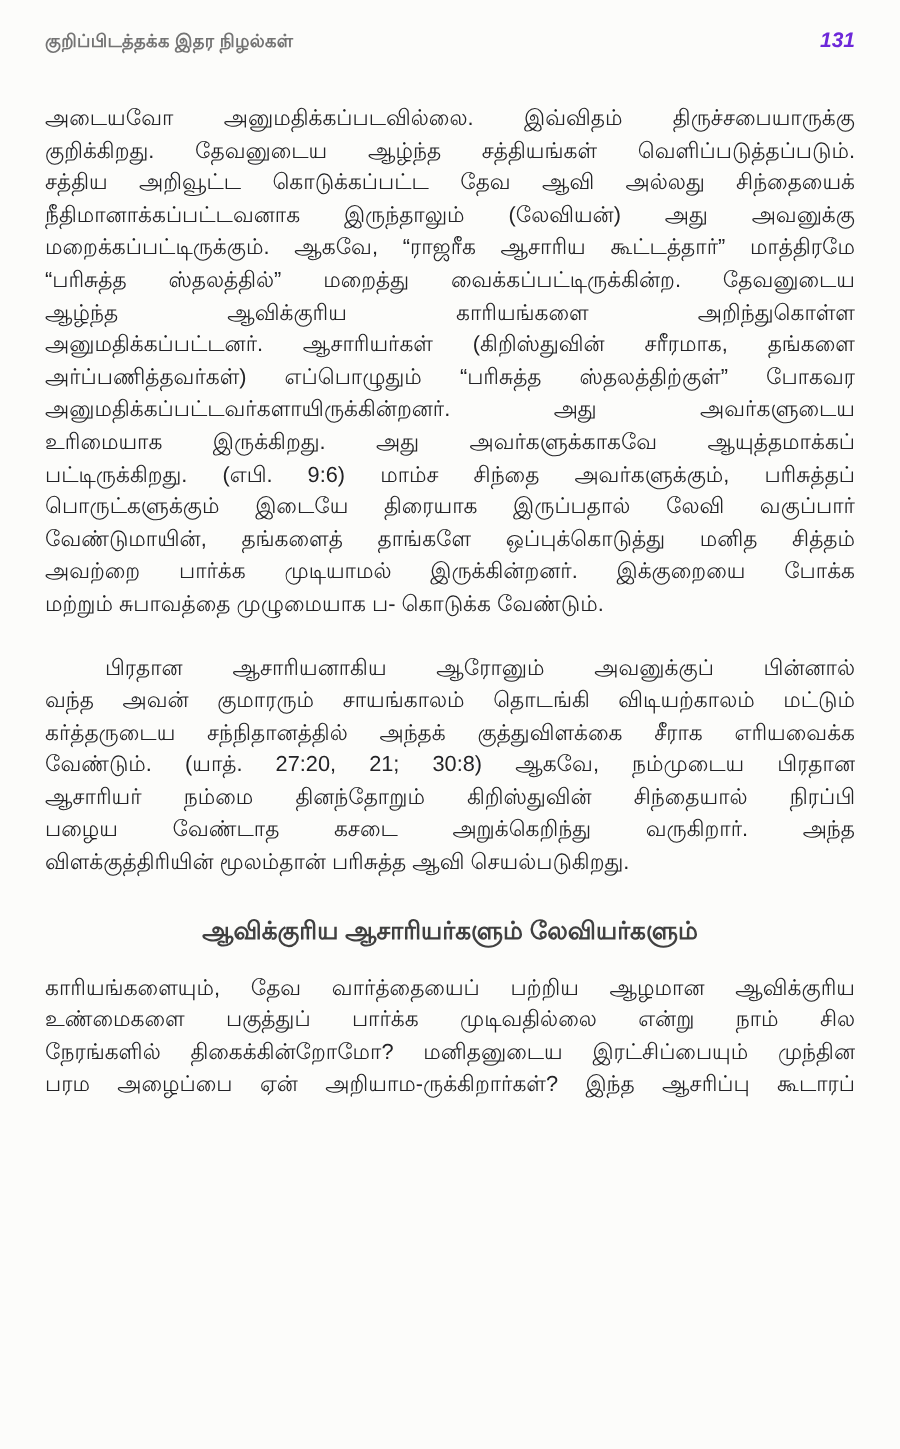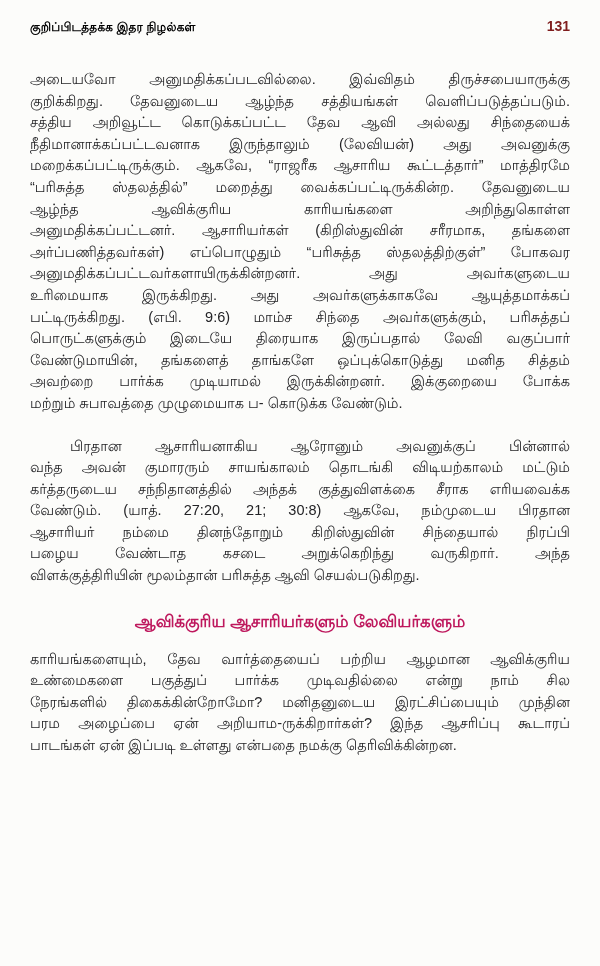--- a/index.html
+++ b/index.html
@@ -23,27 +23,28 @@
   }
   .page-header {
     display: flex;
     justify-content: space-between;
     align-items: baseline;
     margin-bottom: 34px;
   }
   .running-title {
     font-size: 12px;
     font-weight: bold;
-    color: #000000;
+    color: #737373;
     letter-spacing: 0.2px;
   }
   .page-number {
     font-size: 14px;
     font-weight: bold;
-    color: #7f1d1d;
+    color: #6d28d9;
+    font-style: italic;
   }
   .body-text {
     font-size: 14.5px;
     color: #232326;
   }
   .paragraph {
     margin: 0 0 10px 0;
   }
   .paragraph:last-child {
     margin-bottom: 0;
@@ -60,21 +61,21 @@
     -moz-text-align-last: left;
   }
   .text-line.first-indent {
     text-indent: 40px;
     margin-top: 21px;
   }
   .section-heading {
     font-size: 16.5px;
     font-weight: bold;
     text-align: center;
-    color: #be185d;
+    color: #404040;
     margin: 22px 0 16px 0;
     line-height: 24px;
   }
 </style>
 </head>
 <body>
 
 <div class="page">
   <div class="page-header">
     <span class="running-title">குறிப்பிடத்தக்க இதர நிழல்கள்</span>
@@ -107,16 +108,15 @@
         <div class="text-line">ஆசாரியர் நம்மை தினந்தோறும் கிறிஸ்துவின் சிந்தையால் நிரப்பி</div>
         <div class="text-line">பழைய வேண்டாத கசடை அறுக்கெறிந்து வருகிறார். அந்த</div>
         <div class="text-line last-line">விளக்குத்திரியின் மூலம்தான் பரிசுத்த ஆவி செயல்படுகிறது.</div>
       </div>
       <div class="section-heading">ஆவிக்குரிய ஆசாரியர்களும் லேவியர்களும்</div>
       <div class="paragraph">
         <div class="text-line">காரியங்களையும், தேவ வார்த்தையைப் பற்றிய ஆழமான ஆவிக்குரிய</div>
         <div class="text-line">உண்மைகளை பகுத்துப் பார்க்க முடிவதில்லை என்று நாம் சில</div>
         <div class="text-line">நேரங்களில் திகைக்கின்றோமோ? மனிதனுடைய இரட்சிப்பையும் முந்தின</div>
         <div class="text-line">பரம அழைப்பை ஏன் அறியாம-ருக்கிறார்கள்? இந்த ஆசரிப்பு கூடாரப்</div>
-        <div class="text-line last-line">பாடங்கள் ஏன் இப்படி உள்ளது என்பதை நமக்கு தெரிவிக்கின்றன.</div>
       </div>
     </div>
 </div>
 
 </body></html>

